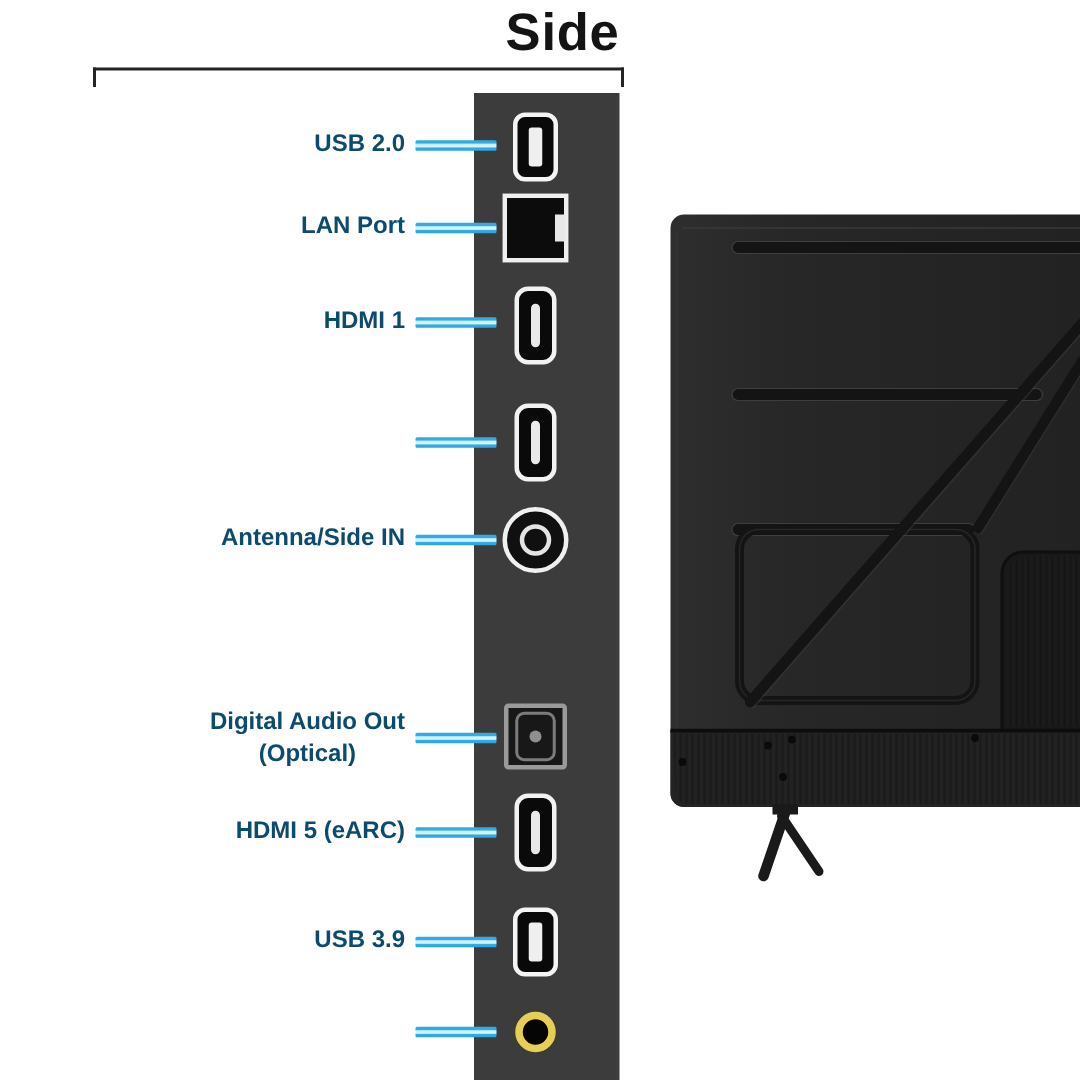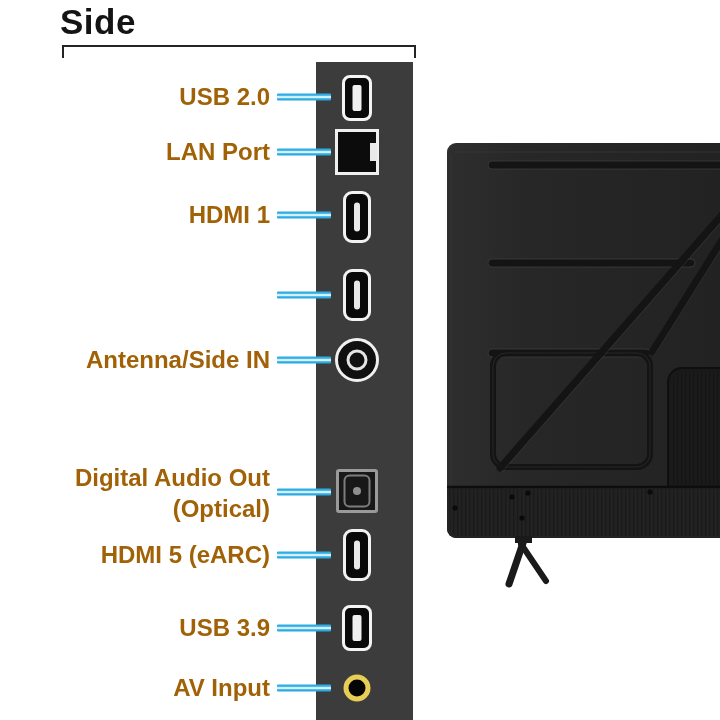--- a/index.html
+++ b/index.html
@@ -4,42 +4,42 @@
 <style>
   html,body { margin:0; padding:0; background:#ffffff; }
   .canvas {
     position:relative; width:720px; height:720px; overflow:hidden;
     background:#ffffff; font-family:"Liberation Sans", sans-serif;
   }
 
   
   .title {
     position:absolute; left:60px; top:2px; width:353px;
-    text-align:left; font-size:35px; font-weight:700; color:#141414;
+    text-align:right; font-size:35px; font-weight:700; color:#141414;
     letter-spacing:0.5px;
   }
   .bracket {
     position:absolute; left:62px; top:45px; width:350px; height:11px;
     border-top:2.5px solid #242424; border-left:2.5px solid #242424;
     border-right:2.5px solid #242424;
   }
 
   
   .io-panel {
     position:absolute; left:316px; top:62px; width:97px; height:658px;
     background:#3c3c3c;
   }
 
   
   .label {
     position:absolute; right:450px; transform:translateY(-50%);
-    font-size:24px; font-weight:700; color:#a16207; white-space:nowrap;
+    font-size:16px; font-weight:700; color:#0c4a6e; white-space:nowrap;
     line-height:1.3;
   }
-  .label.two-line { text-align:right; }
+  .label.two-line { text-align:center; }
   .pline {
     position:absolute; left:277px; width:54px; height:7px;
     transform:translateY(-50%); border-radius:1px;
     background:linear-gradient(180deg,#2fade3 0%,#2fade3 26%,#c9edfb 38%,#d9f3fc 62%,#2fade3 74%,#2aa6dd 100%);
   }
   .port { position:absolute; left:357px; transform:translate(-50%,-50%); box-sizing:border-box; }
 
   
   .port.usb {
     width:30px; height:46px; border:3.5px solid #f4f4f4; border-radius:8px;
@@ -130,21 +130,20 @@
   <div class="port optical" style="top:491px"></div>
 
   <div class="label" style="top:555px">HDMI 5 (eARC)</div>
   <div class="pline" style="top:555px"></div>
   <div class="port hdmi" style="top:555px"></div>
 
   <div class="label" style="top:628px">USB 3.9</div>
   <div class="pline" style="top:628px"></div>
   <div class="port usb" style="top:628px"></div>
 
-  <div class="label" style="top:688px">AV Input</div>
   <div class="pline" style="top:688px"></div>
   <div class="port av" style="top:688px"></div>
 
   <div class="tv-wrap">
     <svg width="275" height="452" viewBox="0 0 275 452" xmlns="http://www.w3.org/2000/svg">
       <defs>
         <linearGradient id="bodyGrad" x1="0" y1="0" x2="1" y2="0">
           <stop offset="0" stop-color="#2e2e2e"></stop>
           <stop offset="0.25" stop-color="#272727"></stop>
           <stop offset="1" stop-color="#212121"></stop>

